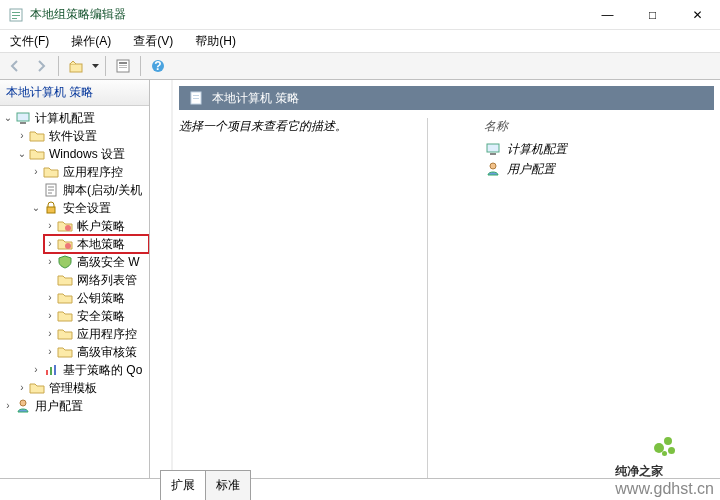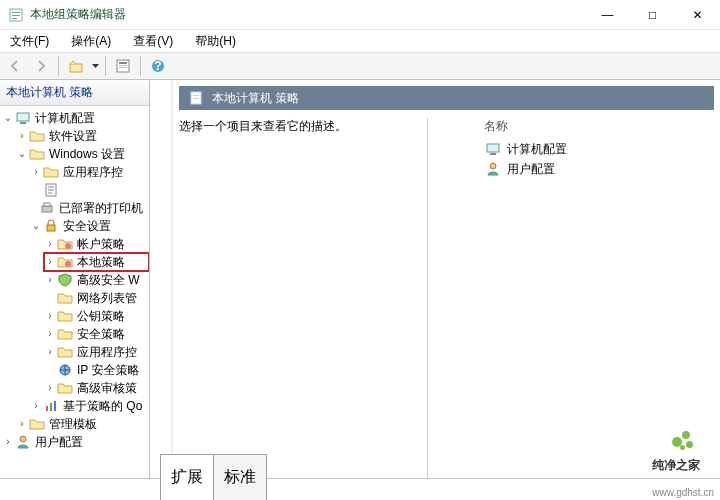--- a/index.html
+++ b/index.html
@@ -27,32 +27,32 @@
 .tree { padding: 3px 0 3px 2px; line-height: 18px; white-space: nowrap; }
 .node { display: flex; align-items: center; height: 18px; padding-right: 4px; }
 .exp { width: 12px; text-align: center; color: #555; font-size: 10px; cursor: default; }
 .ic { width: 16px; height: 16px; margin: 0 2px 0 1px; display:flex; align-items:center; justify-content:center; }
 .node .lbl { padding: 0 2px; }
 .node.hl { outline: 2px solid #d02028; outline-offset: -1px; }
 .children { padding-left: 14px; }
 
 .right-pane { flex: 1; display: flex; flex-direction: column; border-left: 2px solid #f0f0f0; }
 .rp-header { height: 24px; background: #6b7f95; color: #fff; display: flex; align-items: center; padding: 0 8px; gap: 6px; margin: 6px 6px 0 6px; }
-.rp-body { flex: 1; display: flex; padding: 8px 6px 0 6px; gap: 8px; }
+.rp-body { flex: 1; display: flex; padding: 8px 6px 0 6px; gap: 8px; font-style: italic; }
 .rp-left { flex: 1; color: #000; border-right: 1px solid #d0d0d0; padding-right: 8px; }
 .rp-right { width: 230px; margin-left: 48px; }
 .col-head { color: #555; padding-bottom: 4px; }
 .item-row { display: flex; align-items: center; height: 20px; gap: 4px; }
 
 .bottom-tabs { height: 22px; border-top: 1px solid #c0c0c0; display: flex; align-items: flex-end; padding-left: 160px; background: #fff; }
-.btab { border: 1px solid #a0a0a0; border-top: 1px solid #a0a0a0; background: #f4f4f4; padding: 12px 10px; font-size: 16px; margin-right: -1px; position: relative; top: 1px; }
+.btab { border: 1px solid #a0a0a0; border-top: 1px solid #a0a0a0; background: #f4f4f4; padding: 6px 10px; font-size: 12px; margin-right: -1px; position: relative; top: 1px; }
 .btab.active { background: #fff; border-bottom: 1px solid #fff; }
 
 .watermark { position: absolute; right: 6px; bottom: 2px; display: flex; align-items: center; gap: 4px; font-size: 12px; color: #333; flex-direction: column; }
-.watermark .sub { font-size: 10px; color: #888; margin-top: 13px; }
+.watermark .sub { font-size: 16px; color: #888; }
 .wm-dots { width: 22px; height: 22px; position: relative; }
 .wm-dots .d { position:absolute; border-radius:50%; }
 
 svg { display: block; }
 </style>
 </head>
 <body>
 
 <div class="titlebar">
   <span class="app-icon">
@@ -164,30 +164,21 @@
             <span class="lbl">应用程序控</span>
           </div>
           <div class="node">
             <span class="exp"></span>
             <span class="ic">
                 <svg width="16" height="16" viewBox="0 0 16 16">
                   <rect x="3" y="2" width="10" height="12" fill="#fff" stroke="#888"></rect>
                   <path d="M5 5h6M5 8h6M5 11h4" stroke="#888"></path>
                 </svg>
               </span>
-          </div>
-          <div class="node">
-            <span class="exp"></span>
-            <span class="ic">
-                <svg width="16" height="16" viewBox="0 0 16 16">
-                  <rect x="3" y="6" width="10" height="6" fill="#ccc" stroke="#888"></rect>
-                  <rect x="5" y="3" width="6" height="3" fill="#fff" stroke="#888"></rect>
-                </svg>
-              </span>
-            <span class="lbl">已部署的打印机</span>
+            <span class="lbl">脚本(启动/关机</span>
           </div>
           <div class="node">
             <span class="exp">⌄</span>
             <span class="ic">
                 <svg width="16" height="16" viewBox="0 0 16 16">
                   <rect x="4" y="7" width="8" height="6" fill="#f2c14e" stroke="#a67c00"></rect>
                   <path d="M5 7 V5 a3 3 0 0 1 6 0 V7" fill="none" stroke="#a67c00"></path>
                 </svg>
               </span>
             <span class="lbl">安全设置</span>
@@ -250,30 +241,20 @@
               <span class="lbl">安全策略</span>
             </div>
             <div class="node">
               <span class="exp">›</span>
               <span class="ic">
                   <svg width="16" height="16" viewBox="0 0 16 16">
                     <path d="M1 4 L6 4 L8 6 L15 6 L15 13 L1 13 Z" fill="#fceaa8" stroke="#caa84e"></path>
                   </svg>
                 </span>
               <span class="lbl">应用程序控</span>
-            </div>
-            <div class="node">
-              <span class="exp"></span>
-              <span class="ic">
-                  <svg width="16" height="16" viewBox="0 0 16 16">
-                    <circle cx="8" cy="8" r="5" fill="#7bf" stroke="#357"></circle>
-                    <path d="M3 8h10M8 3v10" stroke="#357"></path>
-                  </svg>
-                </span>
-              <span class="lbl">IP 安全策略</span>
             </div>
             <div class="node">
               <span class="exp">›</span>
               <span class="ic">
                   <svg width="16" height="16" viewBox="0 0 16 16">
                     <path d="M1 4 L6 4 L8 6 L15 6 L15 13 L1 13 Z" fill="#fceaa8" stroke="#caa84e"></path>
                   </svg>
                 </span>
               <span class="lbl">高级审核策</span>
             </div>

